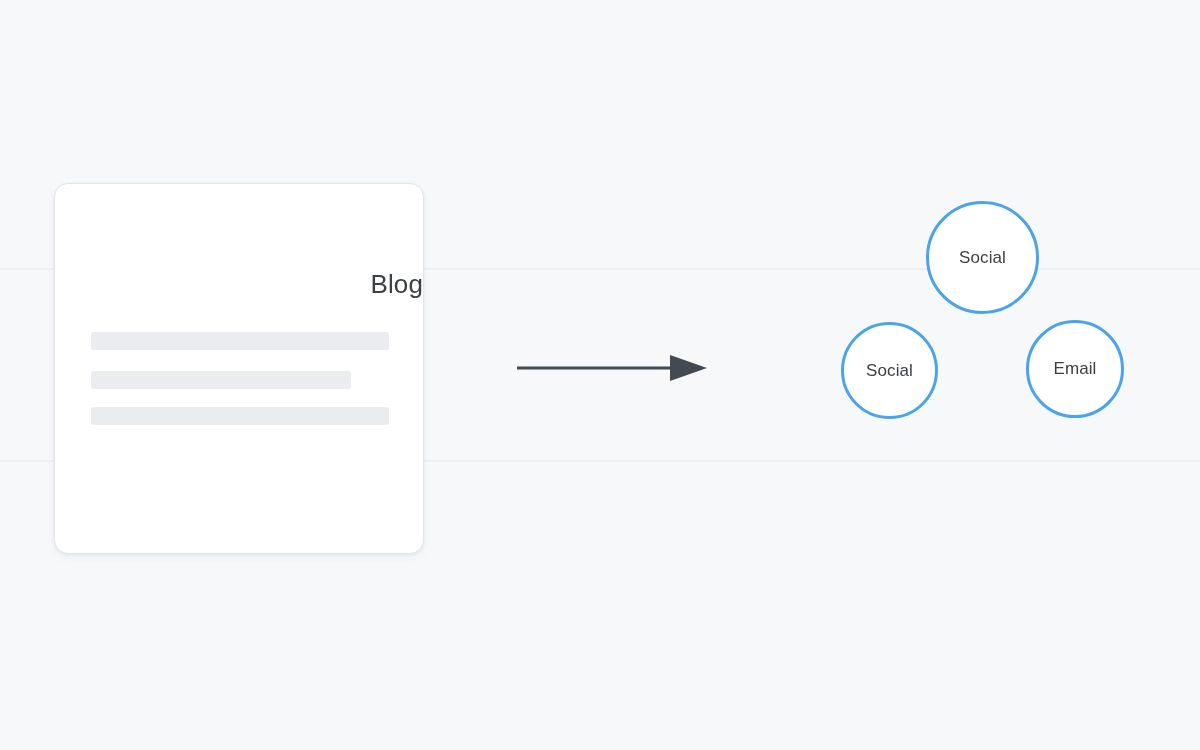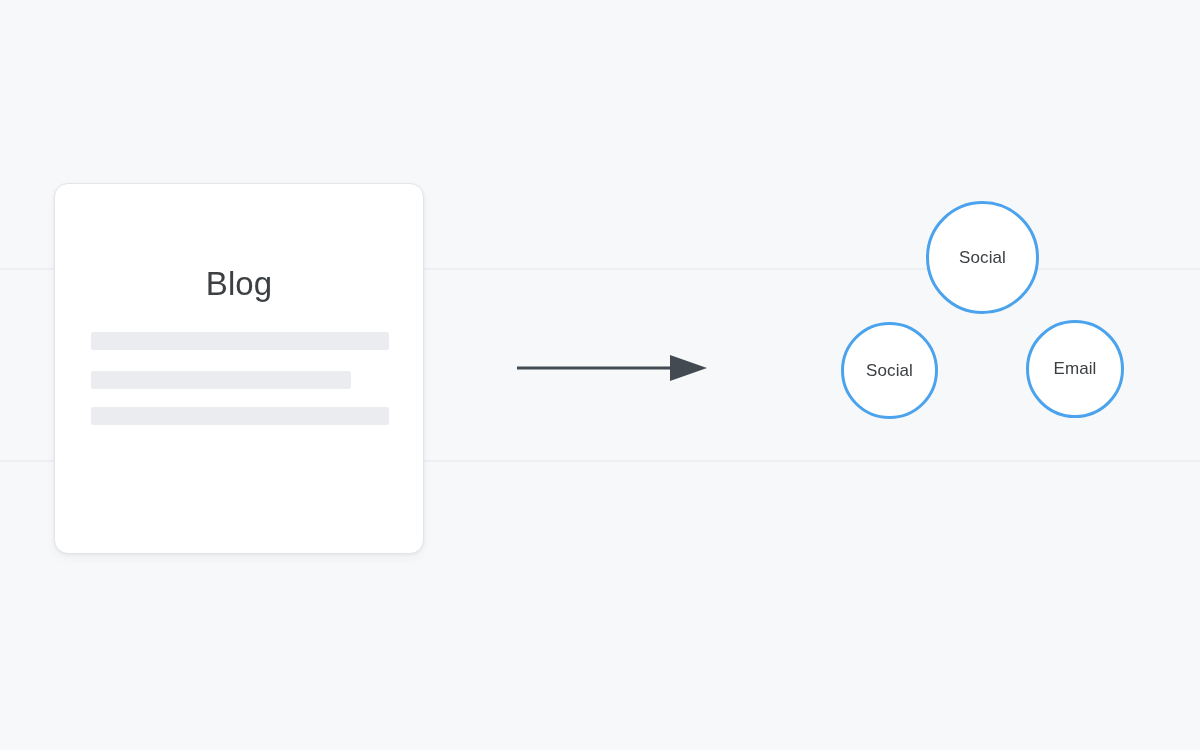--- a/index.html
+++ b/index.html
@@ -47,22 +47,22 @@
     border-radius: 14px;
     box-shadow: 0 1px 3px rgba(60, 64, 67, 0.07),
                 0 4px 10px rgba(60, 64, 67, 0.045);
   }
 
   .card-title {
     position: absolute;
     left: 0;
     top: 84px;
     width: 100%;
-    text-align: center;
-    font-size: 33px;
+    text-align: right;
+    font-size: 26px;
     line-height: 32px;
     font-weight: 400;
     color: #3c4043;
     letter-spacing: 0.1px;
   }
 
   .placeholder-bar {
     position: absolute;
     left: 36px;
     height: 18px;

